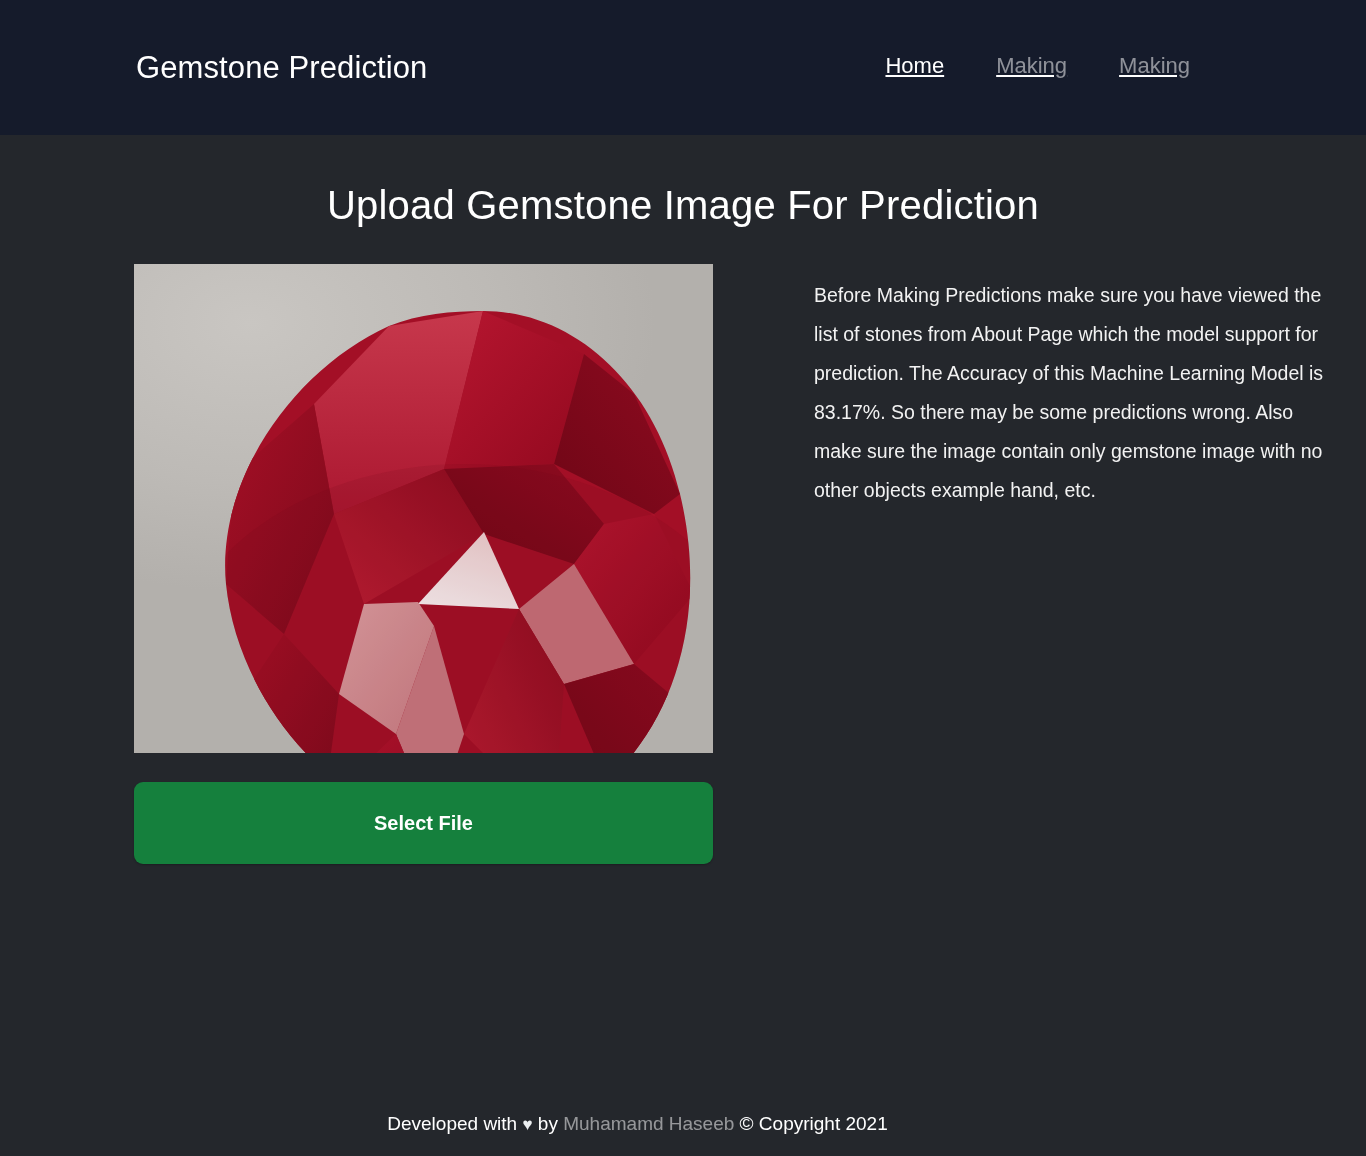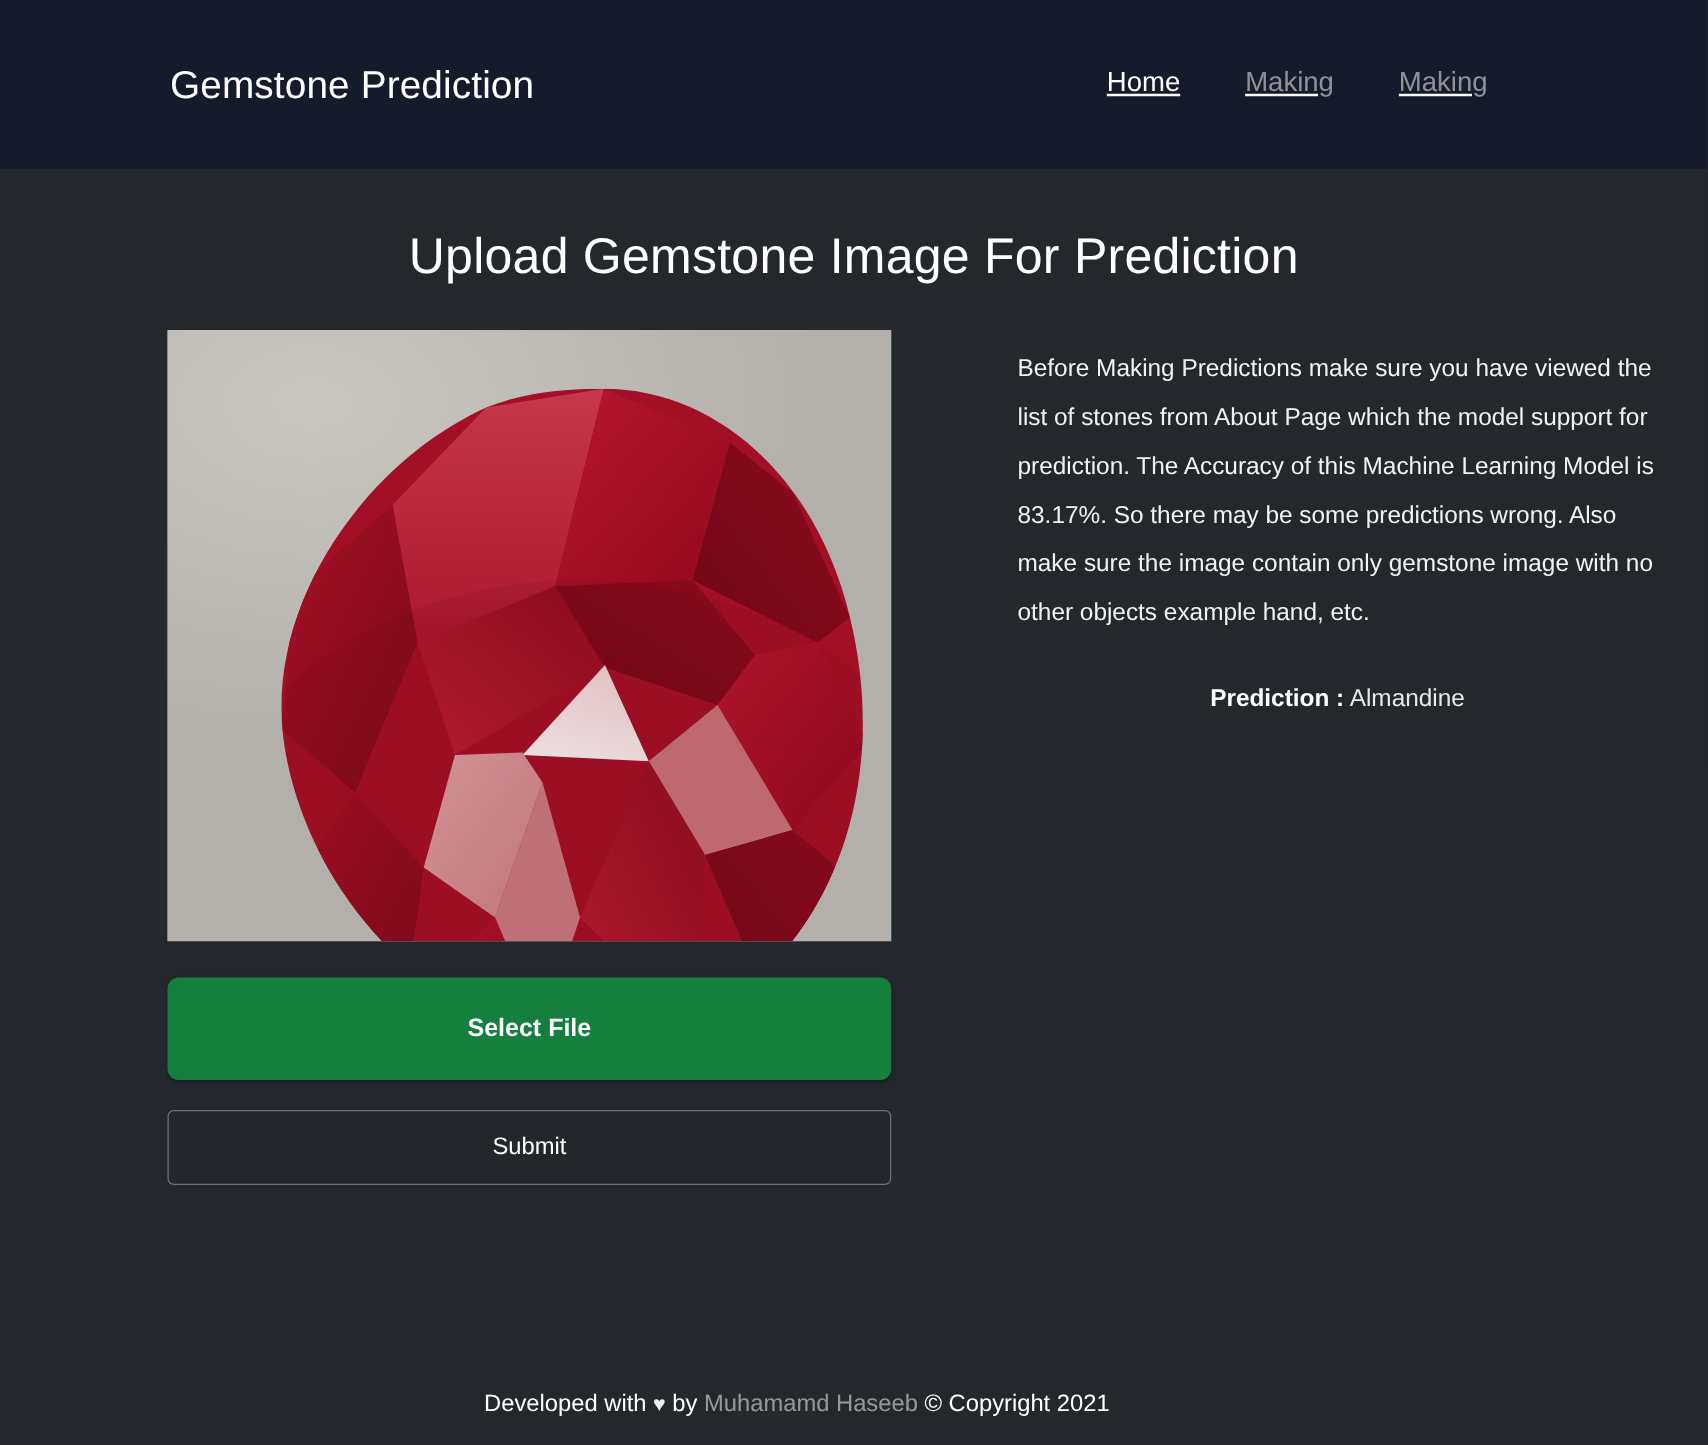--- a/index.html
+++ b/index.html
@@ -274,30 +274,25 @@
           <polygon points="190,540 262,470 300,560 230,590" fill="url(#f1)"></polygon>
           <polygon points="420,560 490,560 470,600 400,600" fill="url(#f4)"></polygon>
 
           <ellipse cx="330" cy="430" rx="300" ry="230" fill="#6d0716" opacity="0.12"></ellipse>
         </g>
       </svg>
     </div>
 
     <button class="select-file-btn">Select File</button>
 
-    <button class="submit-btn">Submit</button>
   </div>
 
   <div class="right-col">
     <p class="info-text">Before Making Predictions make sure you have viewed the list of stones from About Page which the model support for prediction. The Accuracy of this Machine Learning Model is 83.17%. So there may be some predictions wrong. Also make sure the image contain only gemstone image with no other objects example hand, etc.</p>
 
-    <div class="prediction-line">
-      <span class="prediction-label">Prediction :</span>
-      <span class="prediction-value">Almandine</span>
-    </div>
   </div>
 </div>
 
 <div class="footer">
   <div class="footer-inner">
     <span>Developed with</span>
     <span class="heart-icon">♥</span>
     <span>by</span>
     <a class="author-link" href="#">Muhamamd Haseeb</a>
     <span>© Copyright 2021</span>

